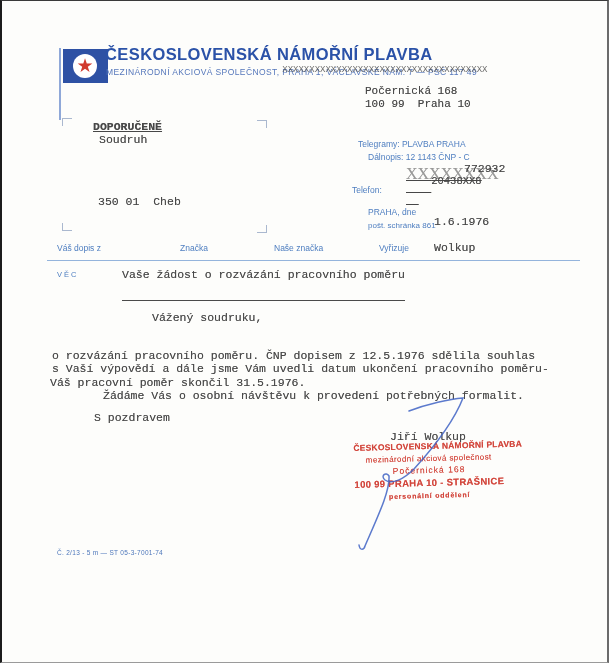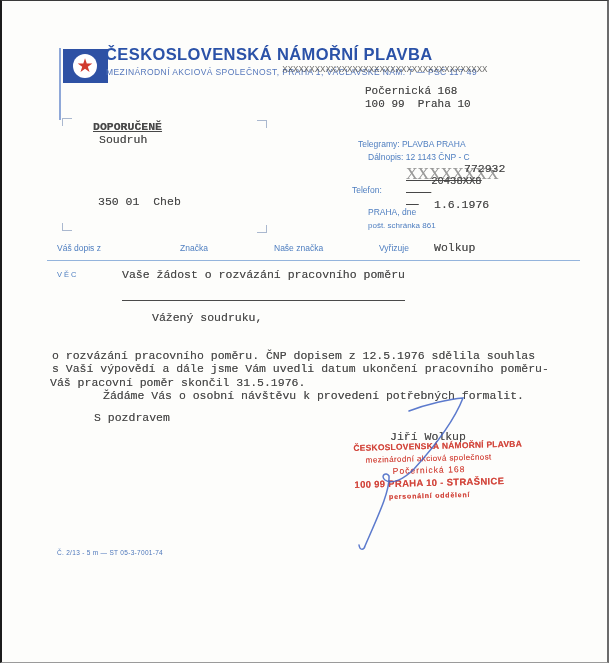--- a/index.html
+++ b/index.html
@@ -105,21 +105,21 @@
   <div class="abs blue label-sm" style="left:366px;top:151px;">Dálnopis: 12 1143 ČNP - C</div>
   <div class="abs blue label-sm" style="left:350px;top:164px;margin-top:20px;">Telefon:</div>
   <div class="abs typed phone-struck" style="left:404px;top:162px;font-size:10.5px;">
     <span>20438XX8</span>
     <span class="x-overlay" style="top:2px;font-size:16px;opacity:.55;font-family:Liberation Serif, serif;">XXXXXXXX</span>
   </div>
   <div class="abs typed" style="left:462px;top:161px;">772932</div>
 
   
   <div class="abs blue label-sm" style="left:366px;top:206px;text-align:center;">PRAHA, dne</div>
-  <div class="abs typed" style="left:432px;top:197px;font-family:Liberation Mono, monospace;">1.6.1976</div>
+  <div class="abs typed" style="left:432px;top:214px;font-family:Liberation Mono, monospace;">1.6.1976</div>
   <div class="abs blue" style="left:366px;top:220px;font-size:8px;">pošt. schránka 861</div>
 
   
   <div class="abs blue label-sm" style="left:55px;top:242px;">Váš dopis z</div>
   <div class="abs blue label-sm" style="left:178px;top:242px;">Značka</div>
   <div class="abs blue label-sm" style="left:272px;top:242px;">Naše značka</div>
   <div class="abs blue label-sm" style="left:377px;top:242px;">Vyřizuje</div>
   <div class="abs typed" style="left:432px;top:240px;">Wolkup</div>
 
   <div class="abs rule"></div>

